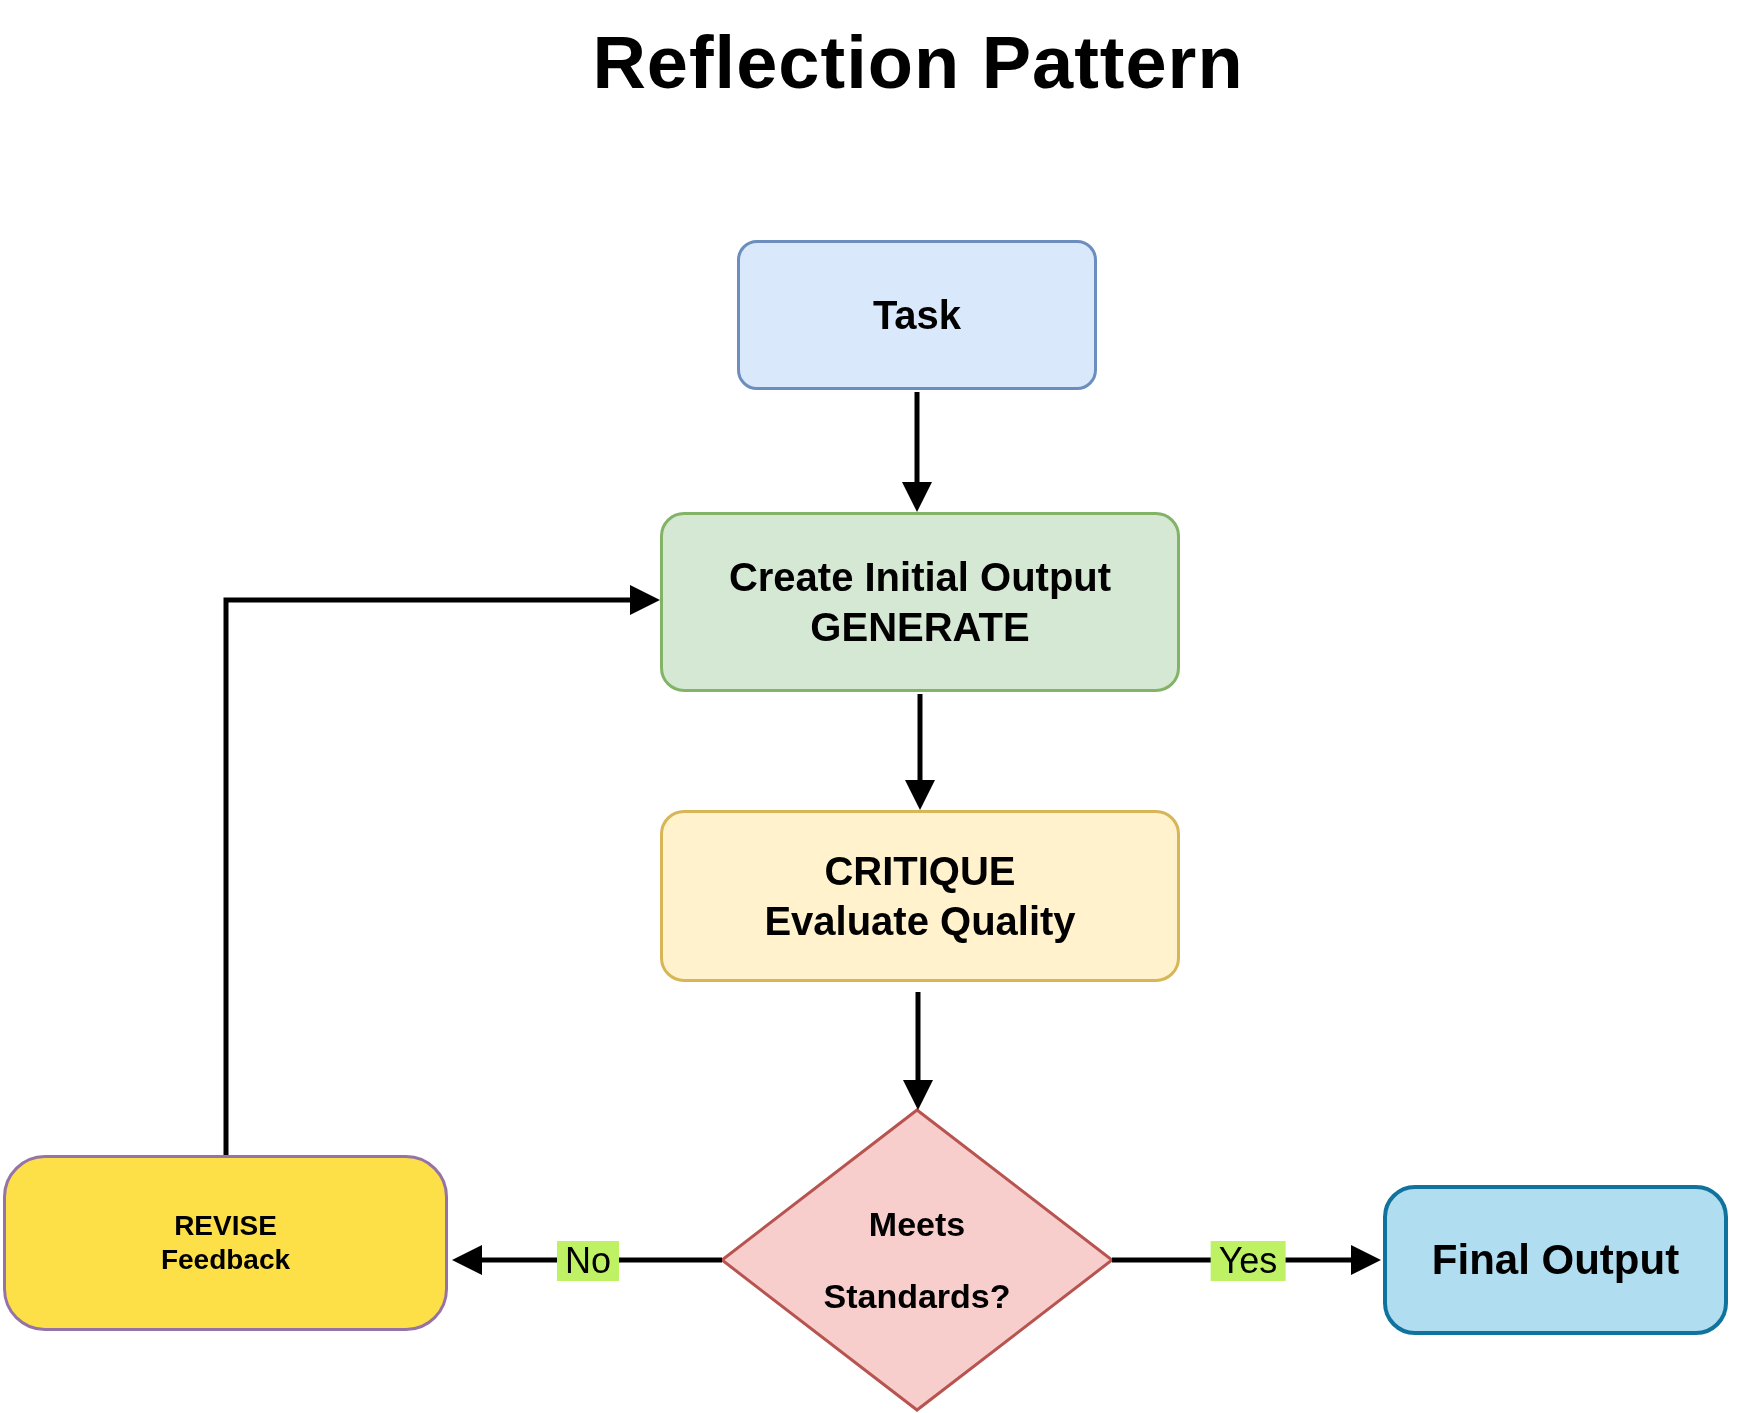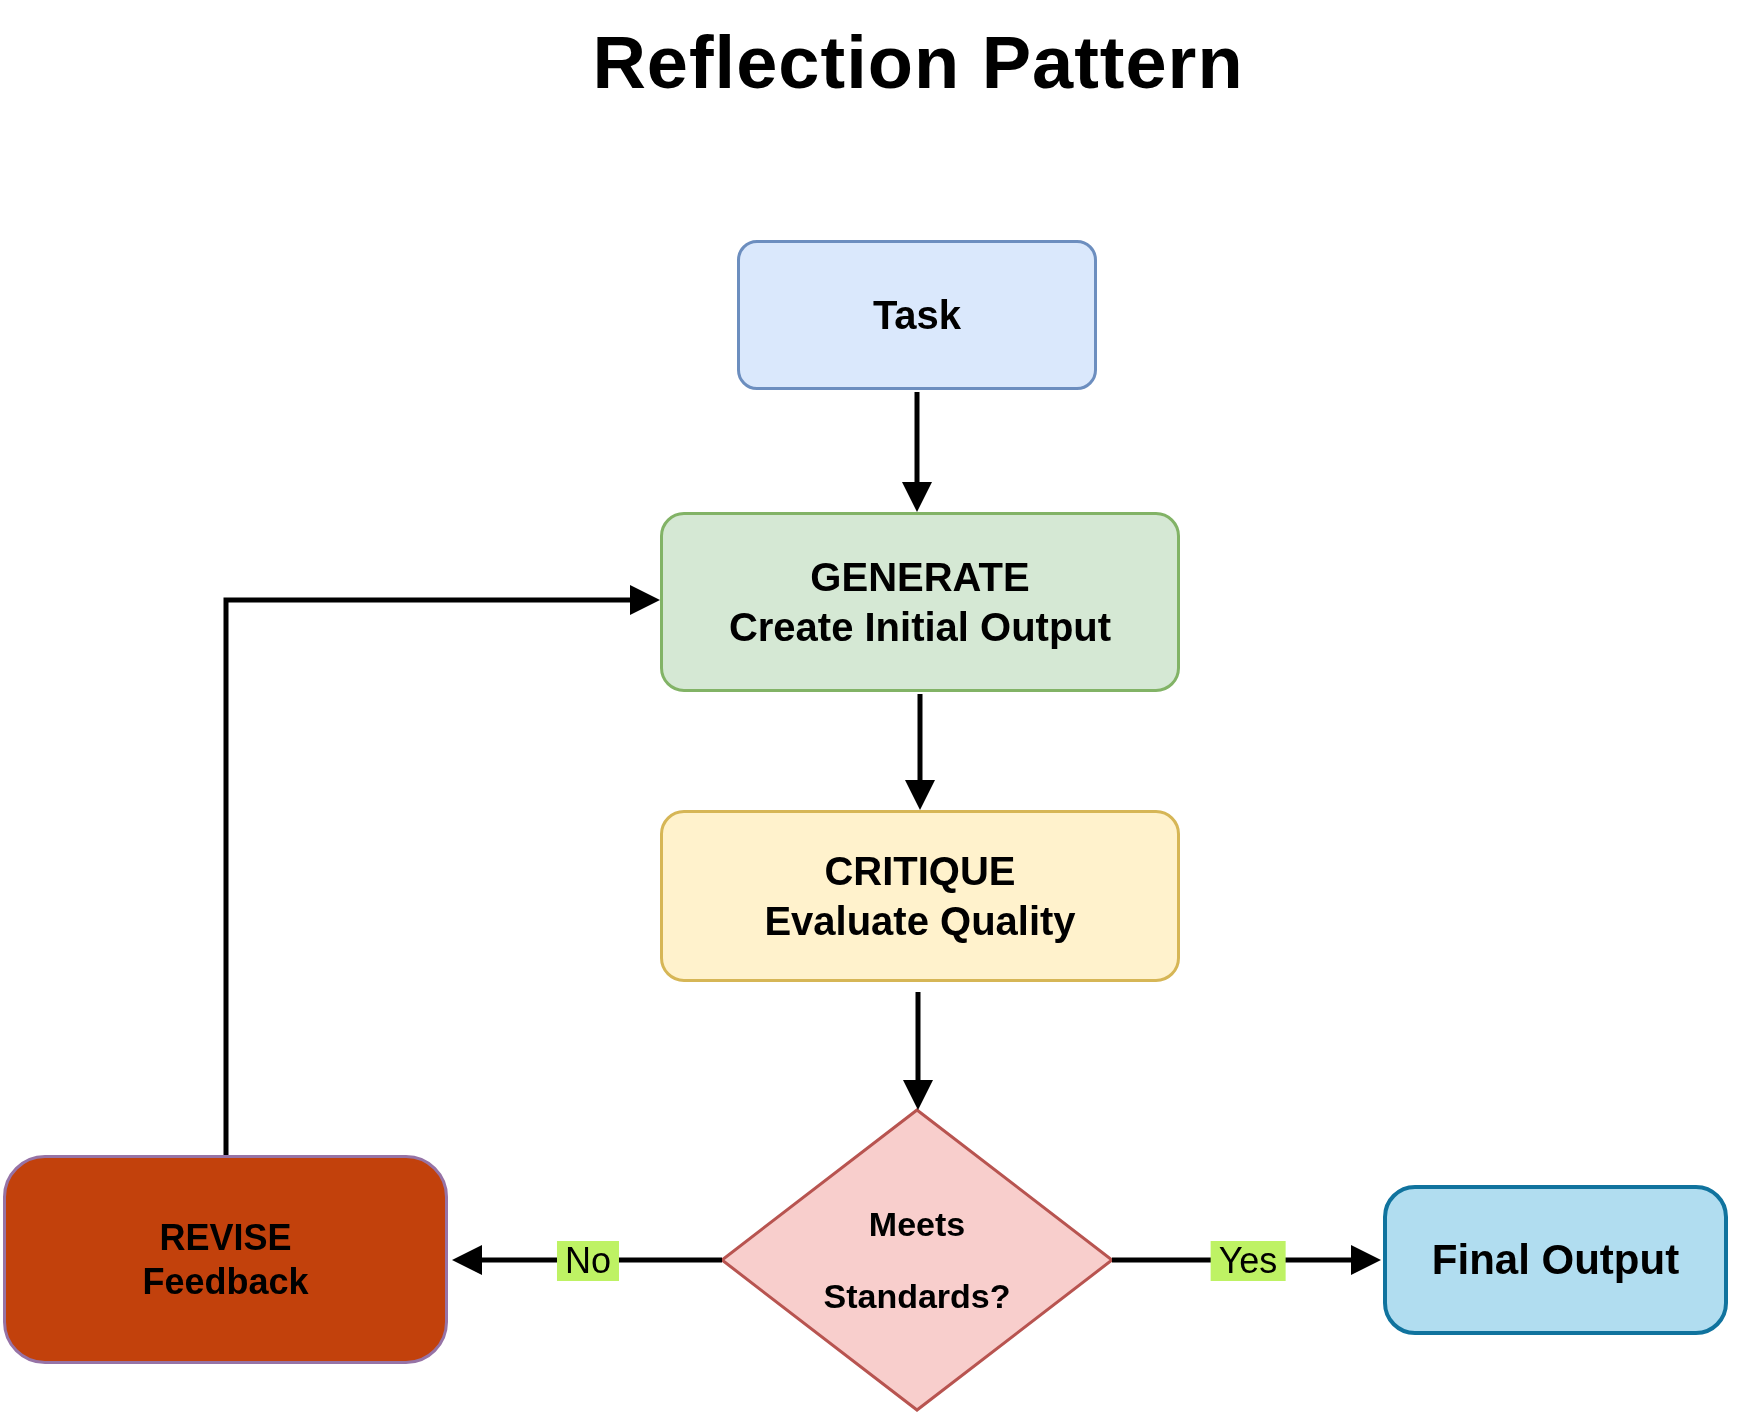--- a/index.html
+++ b/index.html
@@ -53,23 +53,23 @@
     left: 660px; top: 512px; width: 520px; height: 180px;
     background: #d5e8d4; border: 3px solid #82b366; border-radius: 24px;
     font-size: 40px; line-height: 1.25;
   }
   .node-critique {
     left: 660px; top: 810px; width: 520px; height: 172px;
     background: #fff2cc; border: 3px solid #d6b656; border-radius: 24px;
     font-size: 40px; line-height: 1.25;
   }
   .node-revise {
-    left: 3px; top: 1155px; width: 445px; height: 209px;
-    background: #c2410c; border: 3px solid #9673a6; border-radius: 42px;
-    font-size: 36px; line-height: 1.22;
+    left: 3px; top: 1155px; width: 445px; height: 176px;
+    background: #fde047; border: 3px solid #9673a6; border-radius: 42px;
+    font-size: 28px; line-height: 1.22;
   }
   .node-final {
     left: 1383px; top: 1185px; width: 345px; height: 150px;
     background: #b1ddf0; border: 4px solid #10739e; border-radius: 32px;
     font-size: 42px;
   }
   .decision-label {
     position: absolute;
     left: 767px; top: 1190px; width: 300px; height: 140px;
     display: flex; flex-direction: column;
@@ -117,22 +117,22 @@
     <polygon points="660,600 630,585 630,615" fill="#000"></polygon>
   </svg>
 
   <div class="diagram-title">Reflection Pattern</div>
 
   <div class="node node-task">
     <span class="line">Task</span>
   </div>
 
   <div class="node node-generate">
+    <span class="line">Create Initial Output</span>
     <span class="line">GENERATE</span>
-    <span class="line">Create Initial Output</span>
   </div>
 
   <div class="node node-critique">
     <span class="line">CRITIQUE</span>
     <span class="line">Evaluate Quality</span>
   </div>
 
   <div class="decision-label">
     <span class="line">Meets</span>
     <span class="line">Standards?</span>

